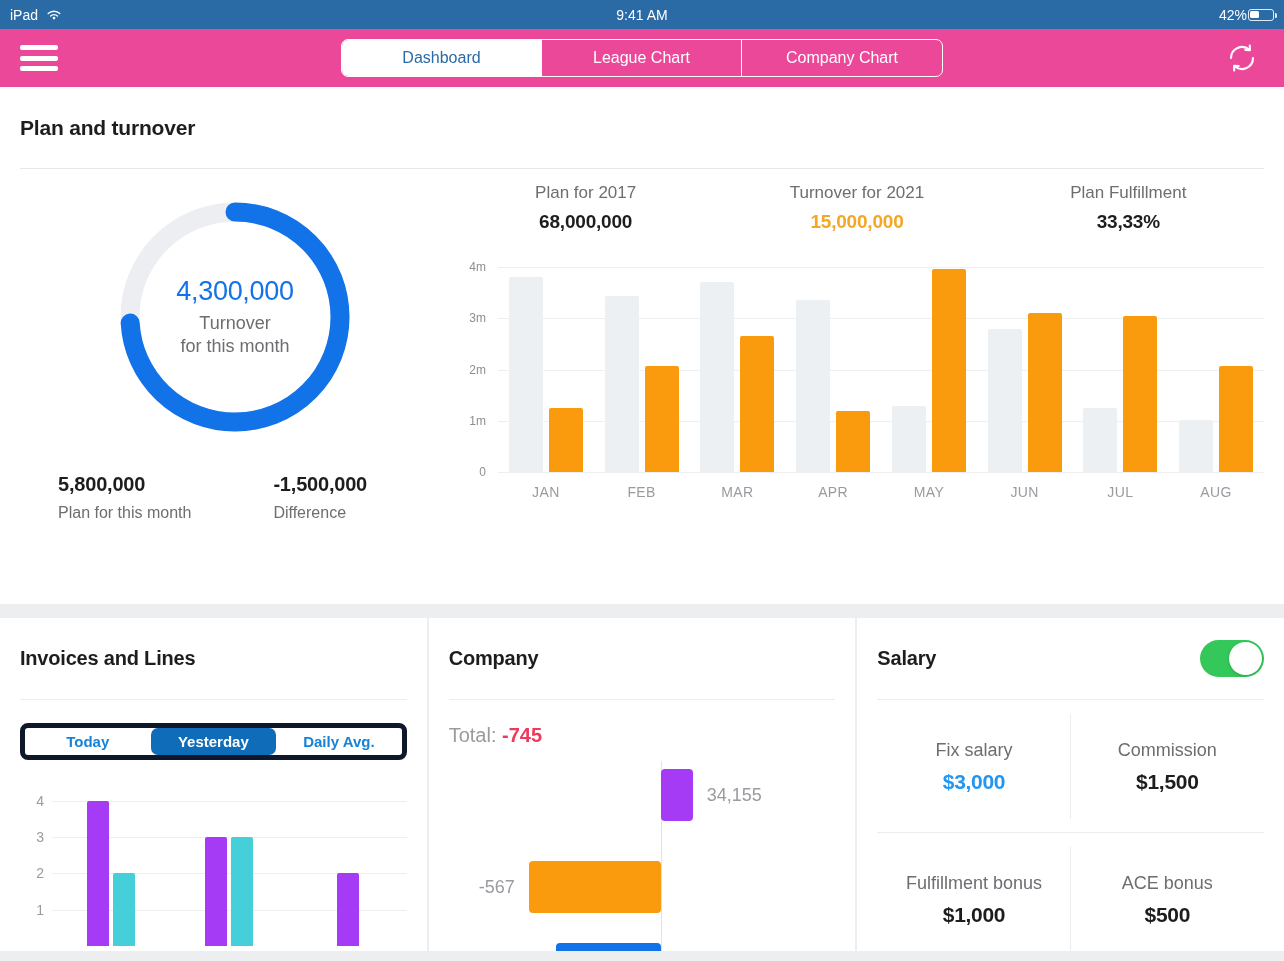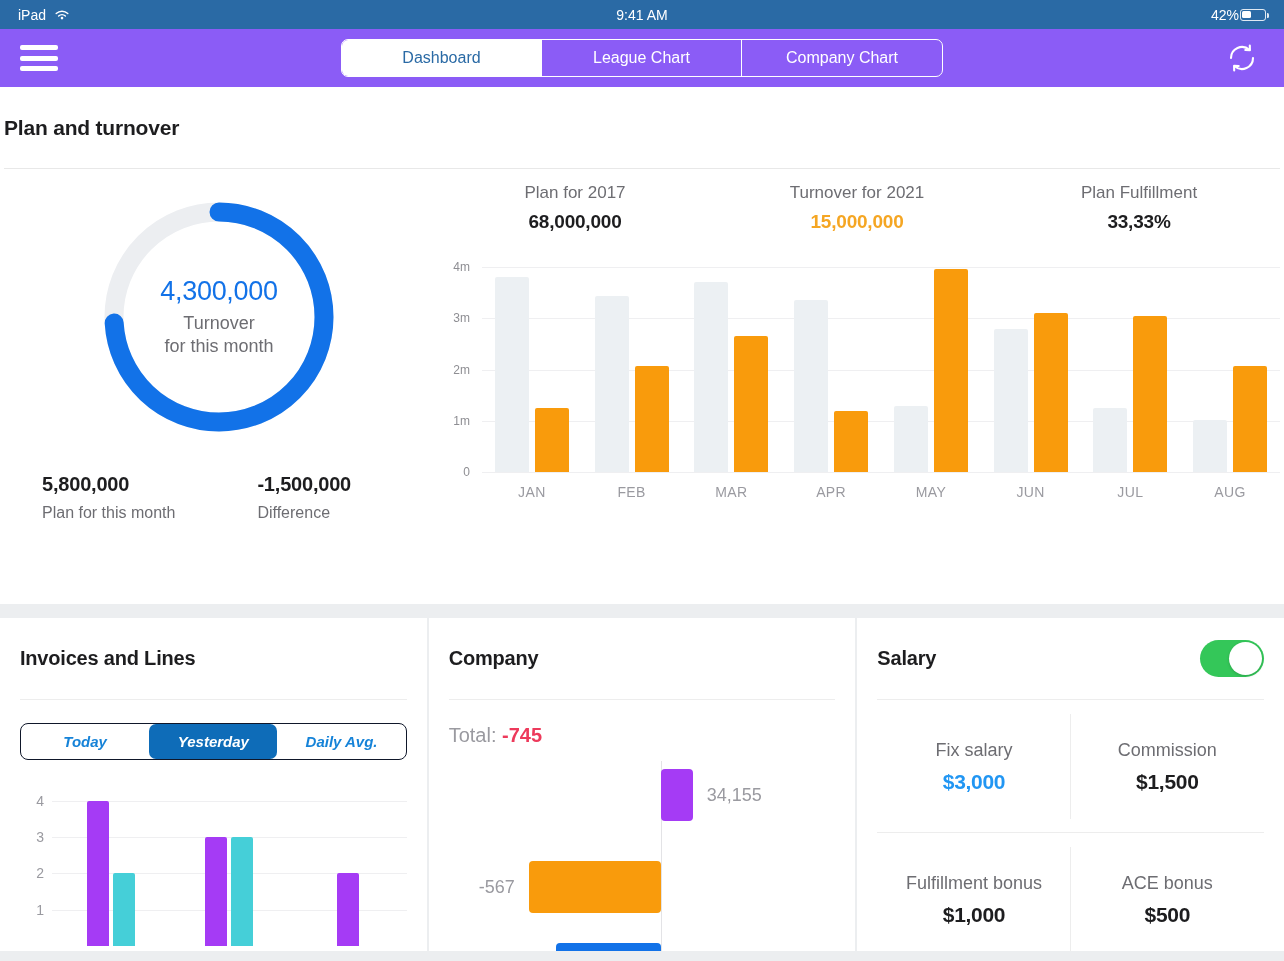--- a/index.html
+++ b/index.html
@@ -8,33 +8,33 @@
     font-family:"Liberation Sans", sans-serif;
     background:#eceef0;
     color:#1d1d1f;
     -webkit-font-smoothing:antialiased;
   }
 
   
   .statusbar{
     height:29px; background:#2a6aa5; color:#fff;
     display:flex; align-items:center; justify-content:space-between;
-    padding:0 18px; font-size:14px; position:relative;
+    padding:0 10px; font-size:14px; position:relative;
   }
   .sb-left{ display:flex; align-items:center; gap:8px; }
   .sb-right{ display:flex; align-items:center; gap:1px; }
   .sb-time{ position:absolute; left:0; right:0; text-align:center; font-size:14px; font-weight:400; pointer-events:none;}
   .wifi{ width:16px; height:12px; display:block; }
   .battery{ position:relative; width:26px; height:12px; border:1.3px solid rgba(255,255,255,.85); border-radius:3px; }
   .battery::after{ content:""; position:absolute; right:-4px; top:3.5px; width:2.5px; height:5px; background:rgba(255,255,255,.85); border-radius:0 1.5px 1.5px 0; }
   .battery-fill{ position:absolute; left:1.2px; top:1.2px; bottom:1.2px; width:38%; background:#fff; border-radius:1.5px; }
 
   
   .navbar{
-    height:58px; background:#8b5cf6;
+    height:58px; background:#ec4899;
     display:flex; align-items:center; padding:0 20px;
     position:relative;
   }
   .hamburger{ width:38px; height:26px; display:flex; flex-direction:column; justify-content:space-between; cursor:pointer; }
   .hamburger span{ display:block; height:5px; background:#fff; border-radius:2px; }
   .segmented{
     position:absolute; left:50%; transform:translateX(-50%);
     display:flex; border:1.5px solid #ffffff; border-radius:7px; overflow:hidden;
     height:38px; background:transparent;
   }
@@ -42,21 +42,21 @@
     min-width:200px; display:flex; align-items:center; justify-content:center;
     font-size:16px; color:#fff; cursor:pointer; padding:0 18px;
     border-right:1.5px solid #ffffff;
   }
   .seg-item:last-child{ border-right:none; }
   .seg-item.active{ background:#fff; color:#2a6aa5; }
   .refresh-btn{ margin-left:auto; width:44px; height:44px; display:flex; align-items:center; justify-content:center; cursor:pointer; }
 
   
   .card{ background:#fff; }
-  .top-card{ padding:0 4px; }
+  .top-card{ padding:0 20px; }
   .top-head{
     height:82px; display:flex; align-items:center; justify-content:space-between;
     border-bottom:1px solid #e8e8e8;
   }
   .page-title{ font-size:21px; font-weight:700; letter-spacing:-.2px; }
   .pill-group{
     display:flex; background:#fff; border:1px solid #e2e2e4; border-radius:8px; overflow:hidden;
     height:34px; width:266px;
   }
   .pill{
@@ -105,22 +105,22 @@
   .bottom{ display:flex; gap:2px; margin-top:14px; height:333px; }
   .panel{ background:#fff; flex:1; padding:0 20px; position:relative; overflow:hidden; }
   .panel-head{
     height:82px; display:flex; align-items:center; justify-content:space-between;
     border-bottom:1px solid #ededed;
   }
   .panel-title{ font-size:20px; font-weight:700; letter-spacing:-.2px; }
 
   
   .tab-group{
-    display:flex; border:1px solid #0f172a; border-radius:8px; overflow:hidden;
-    height:37px; margin-top:23px;font-style:italic;
+    display:flex; border:5px solid #0f172a; border-radius:8px; overflow:hidden;
+    height:37px; margin-top:23px;
   }
   .tab{ flex:1; display:flex; align-items:center; justify-content:center; font-size:15px; color:#1683d8; font-weight:700; cursor:pointer; }
   .tab.active{ background:#0e6cb8; color:#fff; border-radius:7px; }
 
   .inv-plot{ position:relative; margin-top:26px; height:160px; }
   .inv-y{ position:absolute; left:0; top:0; bottom:0; width:28px; }
   .inv-tick{ position:absolute; right:4px; font-size:14px; color:#9a9aa0; transform:translateY(-50%); }
   .inv-grid{ position:absolute; left:32px; right:0; top:0; bottom:0; }
   .inv-bars{ position:absolute; left:32px; right:0; top:0; bottom:0; display:flex; }
   .inv-grp{ flex:1; display:flex; align-items:flex-end; justify-content:center; gap:4px; height:100%; }

